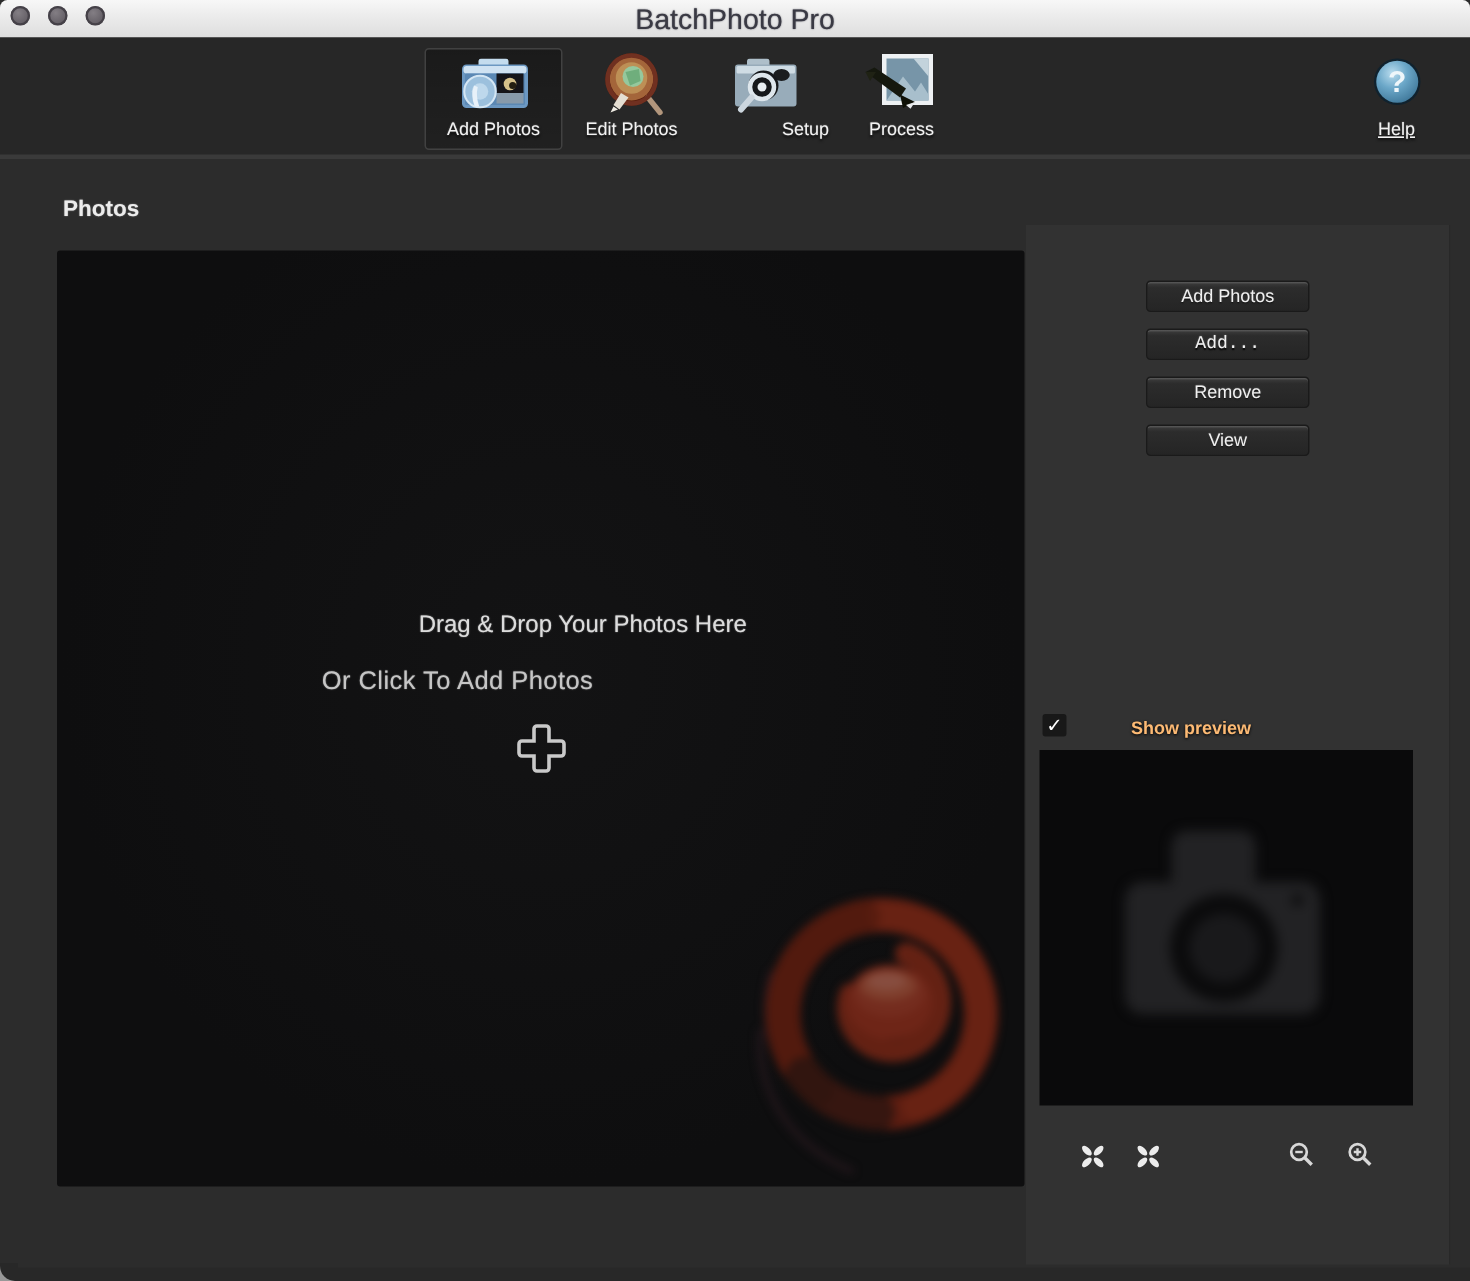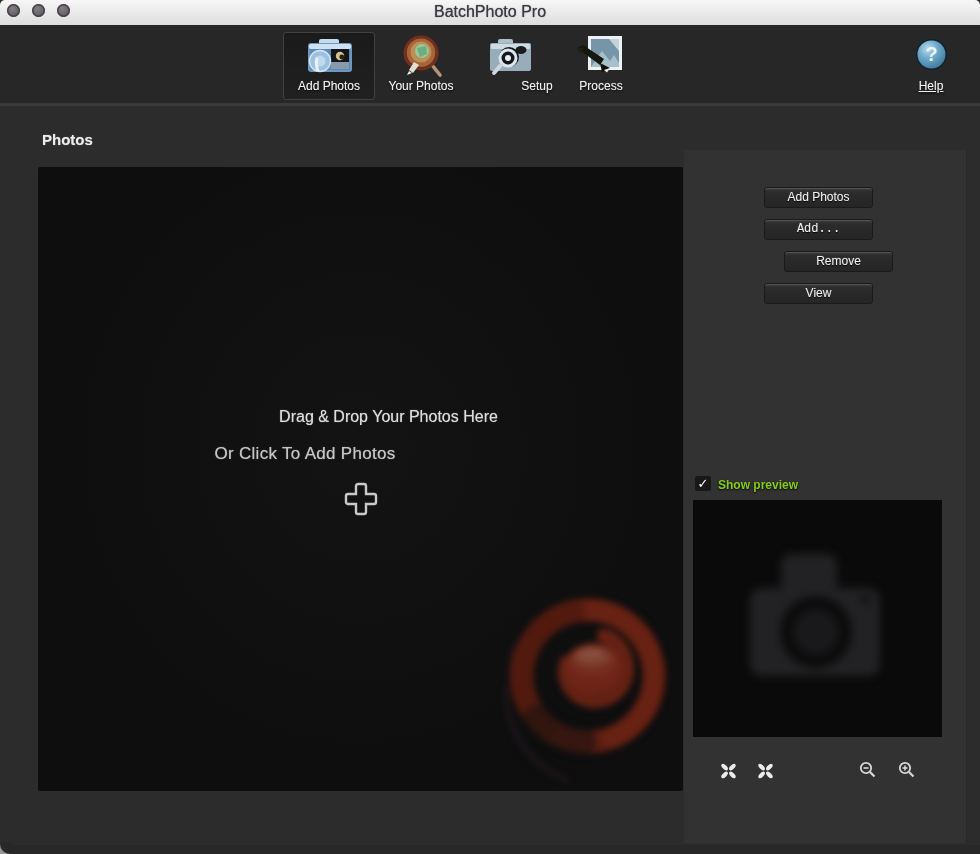--- a/index.html
+++ b/index.html
@@ -1,37 +1,37 @@
 <!DOCTYPE html>
 <html><head>
 <meta charset="utf-8">
 <style>
 html,body{margin:0;padding:0;}
 body{width:980px;height:854px;background:#2b2b2b;font-family:"Liberation Sans",sans-serif;overflow:hidden;position:relative;}
 .abs{position:absolute;}
 
 #titlebar{left:0;top:0;width:980px;height:25px;background:linear-gradient(180deg,#f7f7f7 0%,#ebebeb 45%,#dedede 100%);border-radius:5px 5px 0 0;}
 .tl{position:absolute;top:4px;width:13px;height:13px;border-radius:50%;background:radial-gradient(circle at 40% 35%,#837e84,#5f5a61 75%);box-shadow:inset 0 0 0 1.5px #454148;}
-#title{left:0;top:3px;width:980px;text-align:center;font-size:16px;color:#3a3a44;text-shadow:0 0 1px rgba(58,58,68,.9);}
+#title{left:0;top:3px;width:980px;text-align:center;font-size:19px;color:#3a3a44;text-shadow:0 0 1px rgba(58,58,68,.9);}
 
 #toolbar{left:0;top:25px;width:980px;height:79px;background:#272727;}
 #tbline{left:0;top:103px;width:980px;height:3px;background:#3a3a3a;}
 #selbox{left:283px;top:32px;width:90px;height:66px;background:linear-gradient(180deg,rgba(0,0,0,0.33),rgba(0,0,0,0.17));border:1px solid #414141;border-radius:3px;}
 .tblabel{top:79px;height:14px;font-size:12px;color:#f2f2f2;text-align:center;text-shadow:0 1px 2px #000, 0 0 1px rgba(255,255,255,.6);}
 
 #content{left:0;top:106px;width:980px;height:748px;background:#2c2c2c;}
 #photos-h{left:22px;top:131px;width:100px;font-size:15px;font-weight:bold;color:#ececec;text-shadow:0 0 1px rgba(255,255,255,.5);margin-left:20px;}
 #panel{left:38px;top:167px;width:645px;height:624px;background:radial-gradient(ellipse at 50% 45%,#131314 0%,#0e0e0f 70%);border-radius:2px;}
 #t1{left:38px;top:408px;width:701px;text-align:center;font-size:16px;color:#dcdcdc;text-shadow:0 0 1px rgba(220,220,220,.7);}
 #t2{left:38px;top:444px;width:534px;text-align:center;font-size:17px;letter-spacing:0.3px;color:#c6c6c6;text-shadow:0 0 1px rgba(198,198,198,.7);}
 
 #sidebar{left:684px;top:150px;width:283px;height:693px;background:#323232;}
 .btn{left:764px;width:109px;height:21px;background:linear-gradient(180deg,#3e3e3e 0%,#2c2c2c 20%,#252525 100%);border:1px solid #1a1a1a;border-radius:3px;box-shadow:inset 0 1px 0 rgba(255,255,255,.12);box-sizing:border-box;text-align:center;font-size:12px;color:#f0f0f0;line-height:19px;text-shadow:0 1px 1px #000,0 0 1px rgba(255,255,255,.5);}
 #chk{left:695px;top:476px;width:16px;height:15px;background:#181818;border-radius:2px;color:#fff;font-size:13px;line-height:15px;text-align:center;}
-#chklbl{left:718px;top:478px;font-size:12px;font-weight:bold;color:#84cc16;text-shadow:0 1px 2px #000;}
+#chklbl{left:754px;top:478px;font-size:12px;font-weight:bold;color:#fdba74;text-shadow:0 1px 2px #000;}
 #preview{left:693px;top:500px;width:249px;height:237px;background:#0a0a0b;}
 #rightline{left:966px;top:150px;width:1px;height:693px;background:#282828;}
 #bottomstrip{left:0;top:845px;width:980px;height:9px;background:#282828;}
 #blcorner{left:0;top:842px;width:12px;height:12px;background:#989898;}
 #blmask{left:0;top:842px;width:12px;height:12px;background:#282828;border-bottom-left-radius:10px;}
 </style>
 </head>
 <body>
 <div class="abs" id="titlebar">
   <div class="tl" style="left:7px;"></div>
@@ -63,21 +63,21 @@
   <circle cx="20" cy="19" r="17.5" fill="#5c2110"></circle>
   <circle cx="20" cy="18.5" r="14.5" fill="#a4653a"></circle>
   <circle cx="20" cy="18" r="10.5" fill="#bd8f55"></circle>
   <circle cx="21" cy="17" r="7" fill="#95c89d"></circle>
   <path d="M16,14 L25,12 L26,20 L19,23 Z" fill="#6fae7c"></path>
   <line x1="31" y1="31" x2="39" y2="41" stroke="#b2967c" stroke-width="3.6" stroke-linecap="round"></line>
   <circle cx="20" cy="19" r="16" fill="none" stroke="#703020" stroke-width="3"></circle>
   <path d="M13,28 L18,31 L12,39 L8,36 Z" fill="#e4ded2"></path>
   <path d="M8,37 L11,39 L6,41 Z" fill="#efece4"></path>
 </svg>
-<div class="abs tblabel" style="left:376px;width:90px;">Your Photos</div>
+<div class="abs tblabel" style="left:376px;width:90px;">Edit Photos</div>
 
 <svg class="abs" style="left:489px;top:39px;" width="44" height="38" viewBox="0 0 44 38">
   <rect x="9" y="0" width="15" height="8" rx="2" fill="#aebfca"></rect>
   <rect x="1" y="4" width="41" height="28" rx="2" fill="#98acba"></rect>
   <rect x="2" y="5" width="39" height="5" rx="1" fill="#cfdce4"></rect>
   <ellipse cx="32" cy="11" rx="5.5" ry="4" fill="#1a1c1e"></ellipse>
   <circle cx="20" cy="18" r="10" fill="#15181b"></circle>
   <circle cx="19" cy="19" r="8" fill="none" stroke="#dde6ec" stroke-width="3"></circle>
   <circle cx="19" cy="19" r="3" fill="#e8eef2"></circle>
   <line x1="12" y1="26" x2="5" y2="34" stroke="#ccd6de" stroke-width="4" stroke-linecap="round"></line>
@@ -130,21 +130,21 @@
   <ellipse cx="91" cy="72" rx="29" ry="25" fill="#6e2517"></ellipse>
   <ellipse cx="91" cy="66" rx="24" ry="16" fill="#742c1e"></ellipse>
   <ellipse cx="90" cy="61" rx="19" ry="10" fill="#81412f" opacity="0.9"></ellipse>
   <ellipse cx="89" cy="58" rx="13" ry="6" fill="#8a5143" opacity="0.8"></ellipse>
 </svg>
 
 <div class="abs" id="sidebar"></div>
 <div class="abs" id="rightline"></div>
 <div class="abs btn" style="top:187px;">Add Photos</div>
 <div class="abs btn" style="top:219px;font-family:Liberation Mono, monospace;">Add...</div>
-<div class="abs btn" style="top:251px;margin-left:20px;">Remove</div>
+<div class="abs btn" style="top:251px;">Remove</div>
 <div class="abs btn" style="top:283px;">View</div>
 
 <div class="abs" id="chk">✓</div>
 <div class="abs" id="chklbl">Show preview</div>
 <div class="abs" id="preview"></div>
 
 <svg class="abs" style="left:745px;top:552px;filter:blur(4px);" width="140" height="130" viewBox="0 0 140 130">
   <rect x="36" y="2" width="56" height="44" rx="10" fill="#222224"></rect>
   <rect x="5" y="36" width="130" height="88" rx="12" fill="#222224"></rect>
   <circle cx="71" cy="80" r="36" fill="#0b0b0c"></circle>

